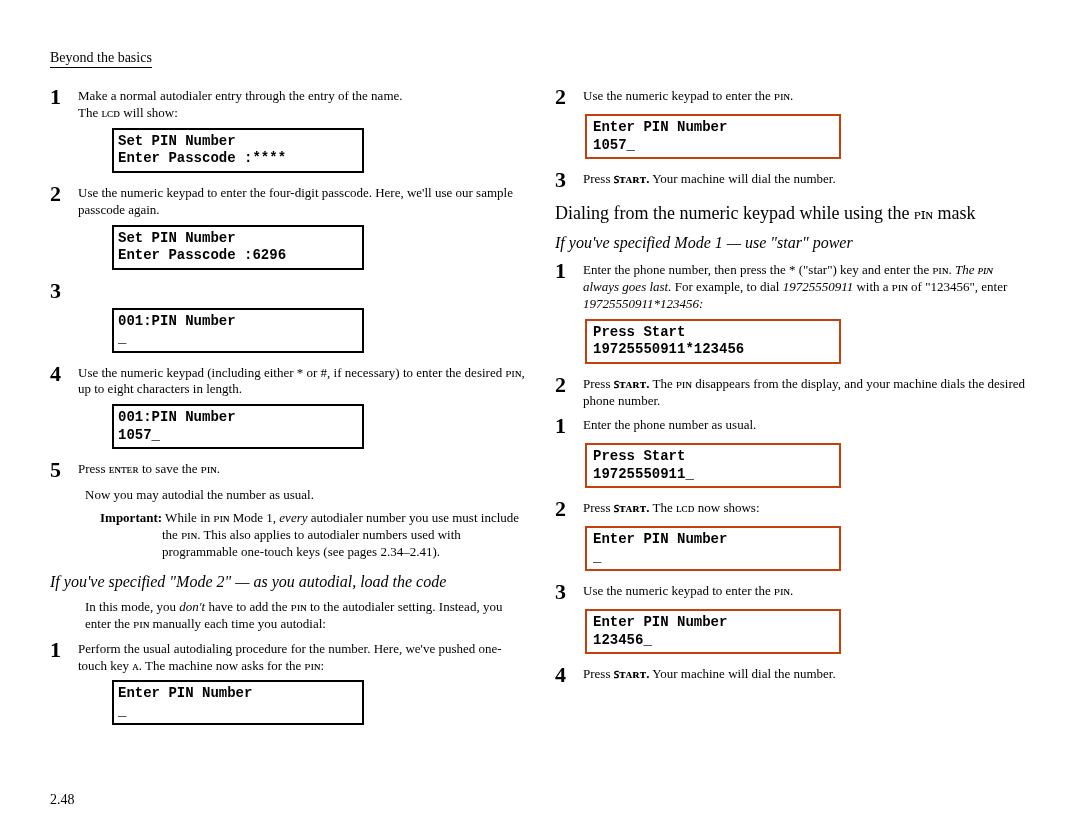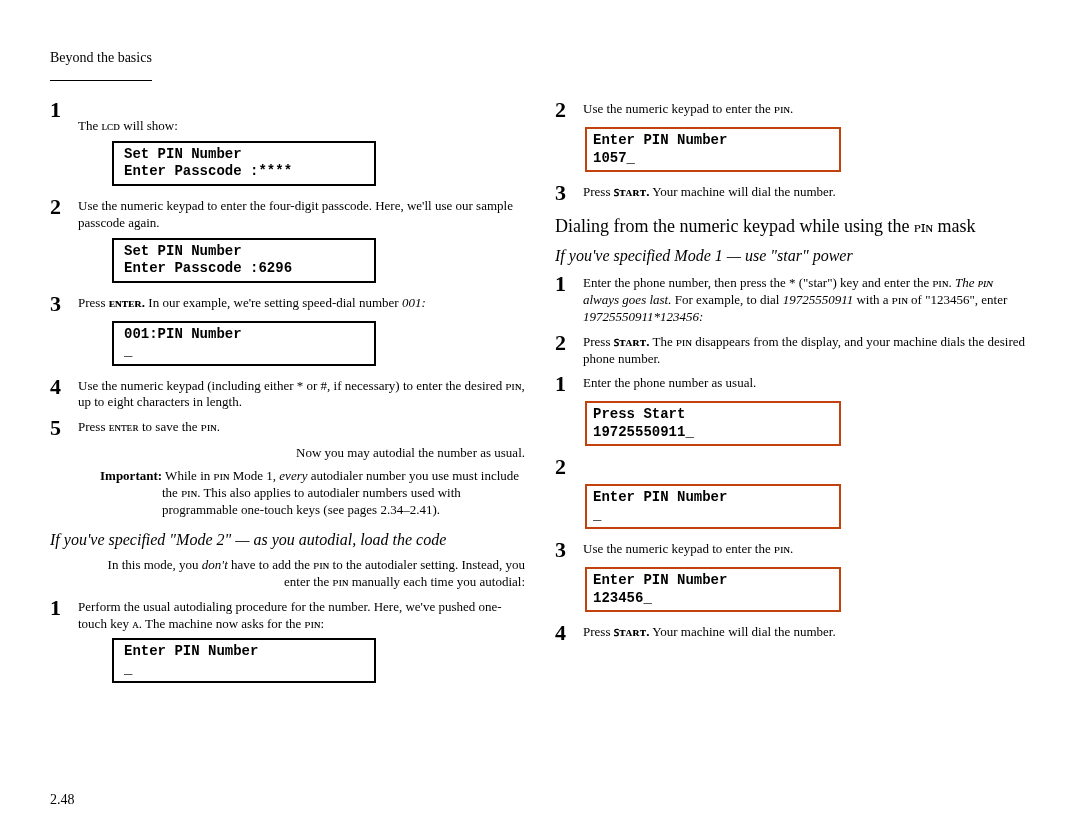--- a/index.html
+++ b/index.html
@@ -15,21 +15,21 @@
     padding: 48px 50px 30px 50px;
     box-sizing: border-box;
     width: 100%;
     height: 100%;
     position: relative;
   }
   .header {
     font-size: 14px;
     border-bottom: 1px solid #000;
     display: inline-block;
-    padding-bottom: 14px;
+    padding-bottom: 1px;
     margin-bottom: 18px;
   }
   .columns {
     display: flex;
     gap: 30px;
   }
   .col {
     flex: 1;
   }
   .step {
@@ -48,21 +48,21 @@
   }
   .step-text {
     flex: 1;
     padding-top: 2px;
   }
   .lcd {
     border: 2px solid #000;
     font-family: 'Courier New', monospace;
     font-weight: bold;
     font-size: 14px;
-    padding: 3px 10px;
+    padding: 3px 4px;
     width: 240px;
     margin-left: 62px;
     margin-bottom: 10px;
     line-height: 1.25;
     white-space: pre;
     min-height: 34px;
   }
   .lcd-r {
     border: 2px solid #c2410c;
     font-family: 'Courier New', monospace;
@@ -74,21 +74,20 @@
     margin-bottom: 10px;
     line-height: 1.25;
     white-space: pre;
     min-height: 34px;
   }
   .no-indent {
     margin-left: 35px;
     font-size: 13px;
     line-height: 1.3;
     margin-bottom: 6px;
-    text-align: right;
   }
   .note-indent {
     margin-left: 96px;
     text-indent: -34px;
     font-size: 13px;
     line-height: 1.3;
     margin-bottom: 6px;
   }
   .imp-indent {
     margin-left: 112px;
@@ -133,47 +132,46 @@
 <div class="page">
   <div class="header">Beyond the basics</div>
 
   <div class="columns">
 
     <div class="col">
 
       <div class="step">
         <div class="step-num">1</div>
         <div class="step-text">
-          <br>
+          <span>Make a normal autodialer entry through the entry of the name.</span><br>
           <span>The ʟᴄᴅ will show:</span>
         </div>
       </div>
       <div class="lcd"><span>Set PIN Number</span>
 <span>Enter Passcode :****</span></div>
 
       <div class="step">
         <div class="step-num">2</div>
         <div class="step-text">Use the numeric keypad to enter the four-digit passcode. Here, we'll use our sample passcode again.</div>
       </div>
       <div class="lcd"><span>Set PIN Number</span>
 <span>Enter Passcode :6296</span></div>
 
       <div class="step">
         <div class="step-num">3</div>
-        <div class="step-text">
-          <span>Press </span><b>ᴇɴᴛᴇʀ.</b><span> In our example, we're setting speed-dial number </span><i>001:</i>
-        </div>
       </div>
       <div class="lcd"><span>001:PIN Number</span>
 <span>_</span></div>
 
       <div class="step">
         <div class="step-num">4</div>
         <div class="step-text">Use the numeric keypad (including either * or #, if necessary) to enter the desired ᴘɪɴ, up to eight characters in length.</div>
       </div>
+      <div class="lcd"><span>001:PIN Number</span>
+<span>1057_</span></div>
 
       <div class="step">
         <div class="step-num">5</div>
         <div class="step-text">Press ᴇɴᴛᴇʀ to save the ᴘɪɴ.</div>
       </div>
 
 
       <div class="no-indent">Now you may autodial the number as usual.</div>
 
       <div class="imp-indent">
@@ -216,38 +214,43 @@
 
 
       <div class="sec-heading-ital">If you've specified Mode 1 — use "star" power</div>
 
       <div class="step">
         <div class="step-num">1</div>
         <div class="step-text">
           <span>Enter the phone number, then press the * ("star") key and enter the ᴘɪɴ. </span><i>The ᴘɪɴ always goes last.</i><span> For example, to dial </span><i>19725550911</i><span> with a ᴘɪɴ of "123456", enter </span><i>19725550911*123456:</i>
         </div>
       </div>
+      <div class="lcd-r"><span>Press Start</span>
+<span>19725550911*123456</span></div>
 
       <div class="step">
         <div class="step-num">2</div>
         <div class="step-text">
           Press <b>ꜱᴛᴀʀᴛ.</b> The ᴘɪɴ disappears from the display, and your machine dials the desired phone number.
         </div>
       </div>
 
 
       <div class="step">
         <div class="step-num">1</div>
         <div class="step-text">Enter the phone number as usual.</div>
       </div>
       <div class="lcd-r"><span>Press Start</span>
 <span>19725550911_</span></div>
 
       <div class="step">
         <div class="step-num">2</div>
+        <div class="step-text">
+          Press <b>ꜱᴛᴀʀᴛ.</b> The ʟᴄᴅ now shows:
+        </div>
       </div>
       <div class="lcd-r"><span>Enter PIN Number</span>
 <span>_</span></div>
 
       <div class="step">
         <div class="step-num">3</div>
         <div class="step-text">Use the numeric keypad to enter the ᴘɪɴ.</div>
       </div>
       <div class="lcd-r"><span>Enter PIN Number</span>
 <span>123456_</span></div>

